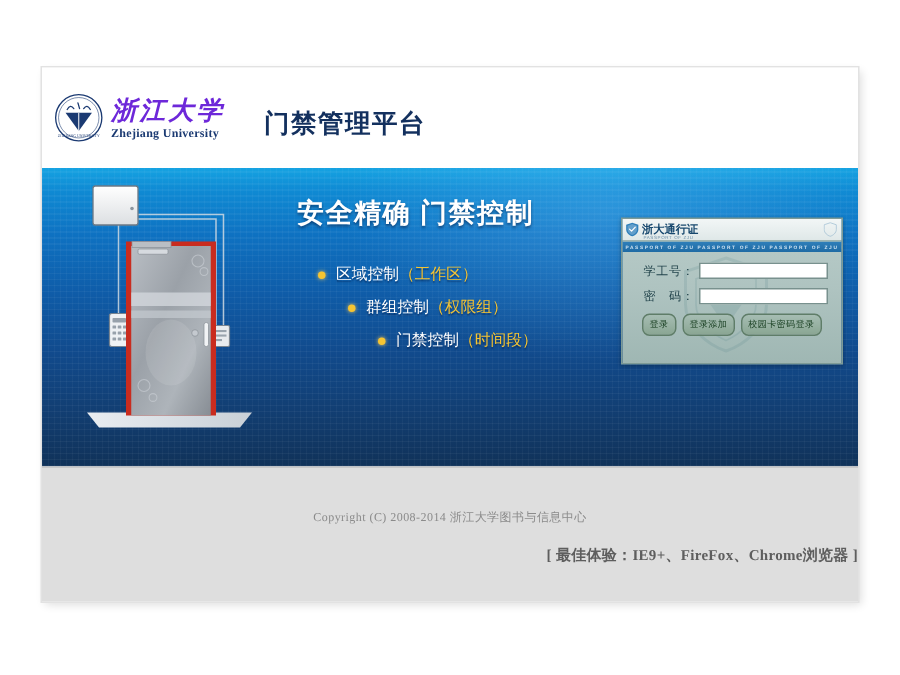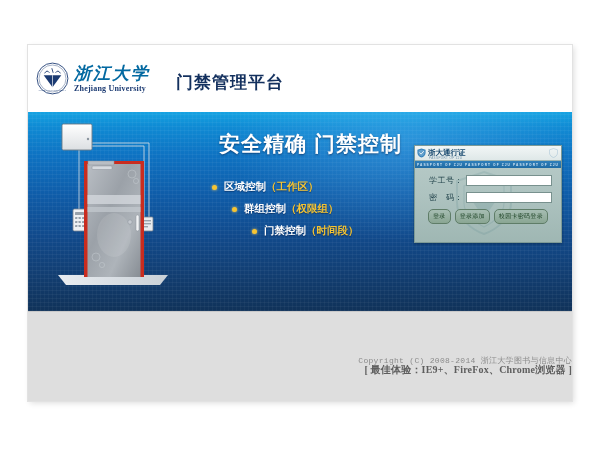--- a/index.html
+++ b/index.html
@@ -50,21 +50,21 @@
     margin-left: 5px;
     display: flex;
     flex-direction: column;
     line-height: 1;
   }
   #logo-cn {
     font-family: "Liberation Serif", "DejaVu Serif", serif;
     font-size: 17px;
     font-weight: bold;
     font-style: italic;
-    color: #0369a1;
+    color: #6d28d9;
     letter-spacing: 2px;
     white-space: nowrap;
   }
   #logo-en {
     font-family: "Liberation Serif", "DejaVu Serif", serif;
     font-size: 8px;
     font-weight: bold;
     color: #1b3a72;
     letter-spacing: 0.2px;
     margin-top: 3px;
@@ -128,39 +128,39 @@
   }
 
   
   #hero-copy {
     position: absolute;
     left: 170px;
     top: 18px;
     width: 225px;
   }
   #hero-headline {
-    font-size: 21px;
+    font-size: 18px;
     font-weight: bold;
     color: #ffffff;
     letter-spacing: 1px;
-    text-align: center;
+    text-align: left;
     text-shadow: 0 1px 2px rgba(0,20,60,0.55);
     white-space: nowrap;
   }
   #hero-bullets {
     margin-top: 22px;
     list-style: none;
     padding: 0;
     margin-left: 0;
     margin-right: 0;
   }
   .hero-bullet {
     font-size: 10.5px;
     color: #ffffff;
-    font-weight: bold;
+    font-weight: normal;
     margin-bottom: 8px;
     white-space: nowrap;
     text-shadow: 0 1px 1px rgba(0,20,60,0.5);
     display: flex;
     align-items: center;
     text-align: right;
   }
   .hero-bullet:nth-child(1) { padding-left: 14px; }
   .hero-bullet:nth-child(2) { padding-left: 34px; }
   .hero-bullet:nth-child(3) { padding-left: 54px; }
@@ -308,26 +308,25 @@
     top: 266px;
     width: 544px;
     height: 90px;
     background: #dedede;
     border-top: 1px solid #c9c9c9;
   }
   #footer-copyright {
     position: absolute;
     top: 27px;
     width: 100%;
-    text-align: right;
-    font-family: Liberation Mono, monospace;
+    text-align: center;
+    font-family: Liberation Serif, serif;
     font-size: 8px;
     color: #8b8b8b;
     letter-spacing: 0.3px;
-    margin-top: 16px;
   }
   #footer-browsers {
     position: absolute;
     top: 51px;
     width: 100%;
     text-align: right;
     font-family: "Liberation Serif", "DejaVu Serif", serif;
     font-size: 10px;
     font-weight: bold;
     color: #5e5e5e;

